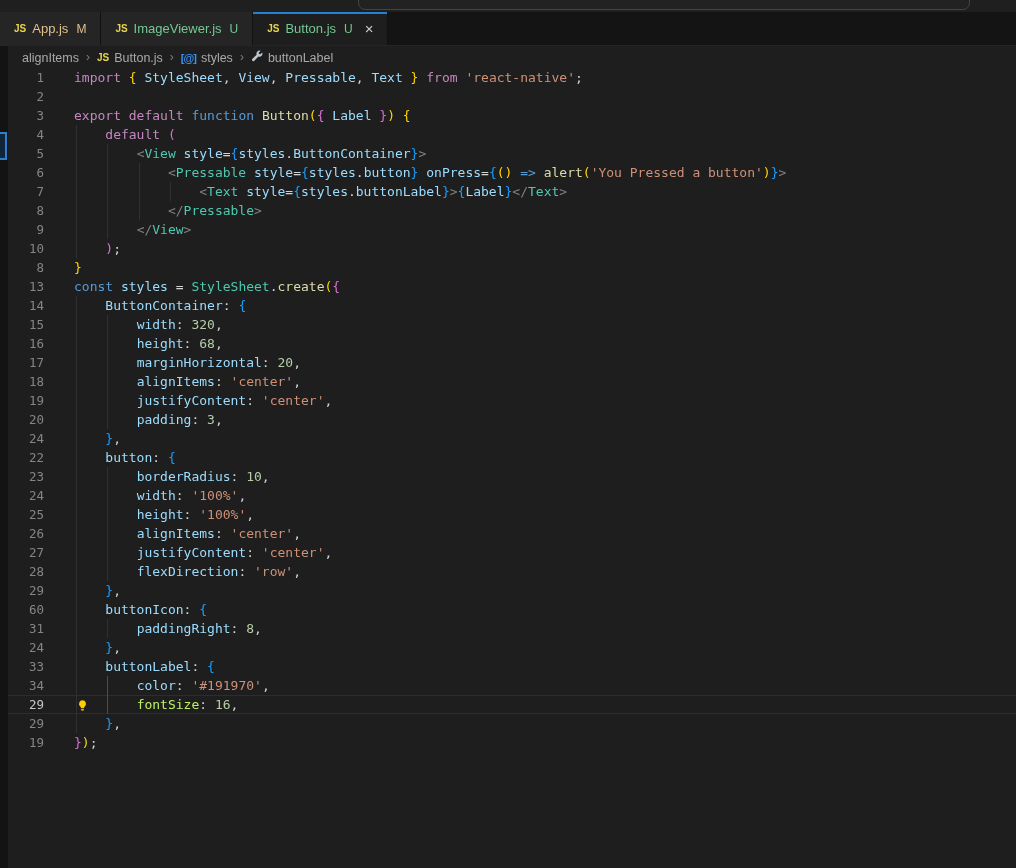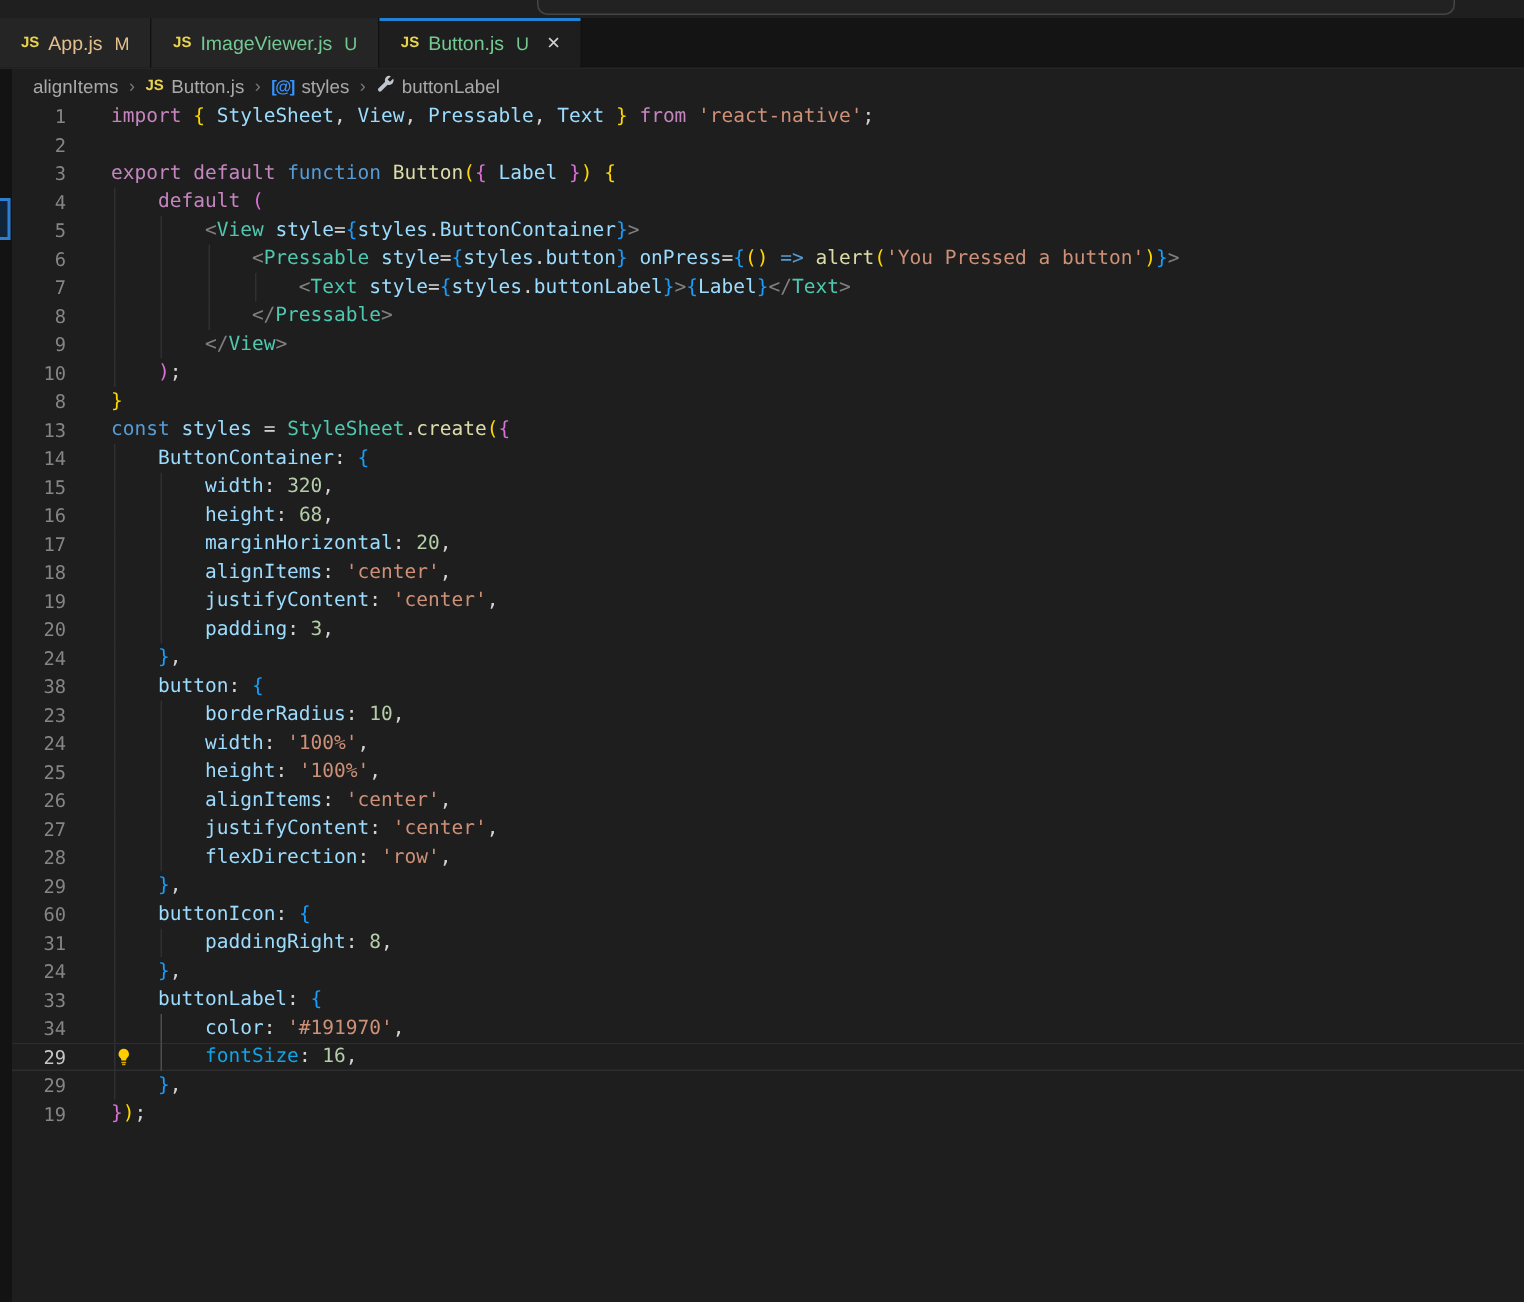--- a/index.html
+++ b/index.html
@@ -123,37 +123,37 @@
       <div class="row"><span class="ln">8</span><span class="code-text"><span style="color: rgb(255, 215, 0);">}</span></span></div>
       <div class="row"><span class="ln">13</span><span class="code-text"><span style="color: rgb(86, 156, 214);">const</span><span style="color: rgb(212, 212, 212);"> </span><span style="color: rgb(156, 220, 254);">styles</span><span style="color: rgb(212, 212, 212);"> = </span><span style="color: rgb(78, 201, 176);">StyleSheet</span><span style="color: rgb(212, 212, 212);">.</span><span style="color: rgb(220, 220, 170);">create</span><span style="color: rgb(255, 215, 0);">(</span><span style="color: rgb(218, 112, 214);">{</span></span></div>
       <div class="row"><span class="ln">14</span><span class="guide" style="left: 76px;"></span><span class="code-text"><span style="color: rgb(212, 212, 212);">    </span><span style="color: rgb(156, 220, 254);">ButtonContainer</span><span style="color: rgb(212, 212, 212);">: </span><span style="color: rgb(23, 159, 255);">{</span></span></div>
       <div class="row"><span class="ln">15</span><span class="guide" style="left: 76px;"></span><span class="guide" style="left: 107.28px;"></span><span class="code-text"><span style="color: rgb(212, 212, 212);">        </span><span style="color: rgb(156, 220, 254);">width</span><span style="color: rgb(212, 212, 212);">: </span><span style="color: rgb(181, 206, 168);">320</span><span style="color: rgb(212, 212, 212);">,</span></span></div>
       <div class="row"><span class="ln">16</span><span class="guide" style="left: 76px;"></span><span class="guide" style="left: 107.28px;"></span><span class="code-text"><span style="color: rgb(212, 212, 212);">        </span><span style="color: rgb(156, 220, 254);">height</span><span style="color: rgb(212, 212, 212);">: </span><span style="color: rgb(181, 206, 168);">68</span><span style="color: rgb(212, 212, 212);">,</span></span></div>
       <div class="row"><span class="ln">17</span><span class="guide" style="left: 76px;"></span><span class="guide" style="left: 107.28px;"></span><span class="code-text"><span style="color: rgb(212, 212, 212);">        </span><span style="color: rgb(156, 220, 254);">marginHorizontal</span><span style="color: rgb(212, 212, 212);">: </span><span style="color: rgb(181, 206, 168);">20</span><span style="color: rgb(212, 212, 212);">,</span></span></div>
       <div class="row"><span class="ln">18</span><span class="guide" style="left: 76px;"></span><span class="guide" style="left: 107.28px;"></span><span class="code-text"><span style="color: rgb(212, 212, 212);">        </span><span style="color: rgb(156, 220, 254);">alignItems</span><span style="color: rgb(212, 212, 212);">: </span><span style="color: rgb(206, 145, 120);">'center'</span><span style="color: rgb(212, 212, 212);">,</span></span></div>
       <div class="row"><span class="ln">19</span><span class="guide" style="left: 76px;"></span><span class="guide" style="left: 107.28px;"></span><span class="code-text"><span style="color: rgb(212, 212, 212);">        </span><span style="color: rgb(156, 220, 254);">justifyContent</span><span style="color: rgb(212, 212, 212);">: </span><span style="color: rgb(206, 145, 120);">'center'</span><span style="color: rgb(212, 212, 212);">,</span></span></div>
       <div class="row"><span class="ln">20</span><span class="guide" style="left: 76px;"></span><span class="guide" style="left: 107.28px;"></span><span class="code-text"><span style="color: rgb(212, 212, 212);">        </span><span style="color: rgb(156, 220, 254);">padding</span><span style="color: rgb(212, 212, 212);">: </span><span style="color: rgb(181, 206, 168);">3</span><span style="color: rgb(212, 212, 212);">,</span></span></div>
       <div class="row"><span class="ln">24</span><span class="guide" style="left: 76px;"></span><span class="code-text"><span style="color: rgb(212, 212, 212);">    </span><span style="color: rgb(23, 159, 255);">}</span><span style="color: rgb(212, 212, 212);">,</span></span></div>
-      <div class="row"><span class="ln">38</span><span class="guide" style="left: 76px;"></span><span class="code-text"><span style="color: rgb(212, 212, 212);">    </span><span style="color: rgb(156, 220, 254);">button</span><span style="color: rgb(212, 212, 212);">: </span><span style="color: rgb(23, 159, 255);">{</span></span></div>
+      <div class="row"><span class="ln">22</span><span class="guide" style="left: 76px;"></span><span class="code-text"><span style="color: rgb(212, 212, 212);">    </span><span style="color: rgb(156, 220, 254);">button</span><span style="color: rgb(212, 212, 212);">: </span><span style="color: rgb(23, 159, 255);">{</span></span></div>
       <div class="row"><span class="ln">23</span><span class="guide" style="left: 76px;"></span><span class="guide" style="left: 107.28px;"></span><span class="code-text"><span style="color: rgb(212, 212, 212);">        </span><span style="color: rgb(156, 220, 254);">borderRadius</span><span style="color: rgb(212, 212, 212);">: </span><span style="color: rgb(181, 206, 168);">10</span><span style="color: rgb(212, 212, 212);">,</span></span></div>
       <div class="row"><span class="ln">24</span><span class="guide" style="left: 76px;"></span><span class="guide" style="left: 107.28px;"></span><span class="code-text"><span style="color: rgb(212, 212, 212);">        </span><span style="color: rgb(156, 220, 254);">width</span><span style="color: rgb(212, 212, 212);">: </span><span style="color: rgb(206, 145, 120);">'100%'</span><span style="color: rgb(212, 212, 212);">,</span></span></div>
       <div class="row"><span class="ln">25</span><span class="guide" style="left: 76px;"></span><span class="guide" style="left: 107.28px;"></span><span class="code-text"><span style="color: rgb(212, 212, 212);">        </span><span style="color: rgb(156, 220, 254);">height</span><span style="color: rgb(212, 212, 212);">: </span><span style="color: rgb(206, 145, 120);">'100%'</span><span style="color: rgb(212, 212, 212);">,</span></span></div>
       <div class="row"><span class="ln">26</span><span class="guide" style="left: 76px;"></span><span class="guide" style="left: 107.28px;"></span><span class="code-text"><span style="color: rgb(212, 212, 212);">        </span><span style="color: rgb(156, 220, 254);">alignItems</span><span style="color: rgb(212, 212, 212);">: </span><span style="color: rgb(206, 145, 120);">'center'</span><span style="color: rgb(212, 212, 212);">,</span></span></div>
       <div class="row"><span class="ln">27</span><span class="guide" style="left: 76px;"></span><span class="guide" style="left: 107.28px;"></span><span class="code-text"><span style="color: rgb(212, 212, 212);">        </span><span style="color: rgb(156, 220, 254);">justifyContent</span><span style="color: rgb(212, 212, 212);">: </span><span style="color: rgb(206, 145, 120);">'center'</span><span style="color: rgb(212, 212, 212);">,</span></span></div>
       <div class="row"><span class="ln">28</span><span class="guide" style="left: 76px;"></span><span class="guide" style="left: 107.28px;"></span><span class="code-text"><span style="color: rgb(212, 212, 212);">        </span><span style="color: rgb(156, 220, 254);">flexDirection</span><span style="color: rgb(212, 212, 212);">: </span><span style="color: rgb(206, 145, 120);">'row'</span><span style="color: rgb(212, 212, 212);">,</span></span></div>
       <div class="row"><span class="ln">29</span><span class="guide" style="left: 76px;"></span><span class="code-text"><span style="color: rgb(212, 212, 212);">    </span><span style="color: rgb(23, 159, 255);">}</span><span style="color: rgb(212, 212, 212);">,</span></span></div>
       <div class="row"><span class="ln">60</span><span class="guide" style="left: 76px;"></span><span class="code-text"><span style="color: rgb(212, 212, 212);">    </span><span style="color: rgb(156, 220, 254);">buttonIcon</span><span style="color: rgb(212, 212, 212);">: </span><span style="color: rgb(23, 159, 255);">{</span></span></div>
       <div class="row"><span class="ln">31</span><span class="guide" style="left: 76px;"></span><span class="guide" style="left: 107.28px;"></span><span class="code-text"><span style="color: rgb(212, 212, 212);">        </span><span style="color: rgb(156, 220, 254);">paddingRight</span><span style="color: rgb(212, 212, 212);">: </span><span style="color: rgb(181, 206, 168);">8</span><span style="color: rgb(212, 212, 212);">,</span></span></div>
       <div class="row"><span class="ln">24</span><span class="guide" style="left: 76px;"></span><span class="code-text"><span style="color: rgb(212, 212, 212);">    </span><span style="color: rgb(23, 159, 255);">}</span><span style="color: rgb(212, 212, 212);">,</span></span></div>
       <div class="row"><span class="ln">33</span><span class="guide" style="left: 76px;"></span><span class="code-text"><span style="color: rgb(212, 212, 212);">    </span><span style="color: rgb(156, 220, 254);">buttonLabel</span><span style="color: rgb(212, 212, 212);">: </span><span style="color: rgb(23, 159, 255);">{</span></span></div>
       <div class="row"><span class="ln">34</span><span class="guide" style="left: 76px;"></span><span class="guide active" style="left: 107.28px;"></span><span class="code-text"><span style="color: rgb(212, 212, 212);">        </span><span style="color: rgb(156, 220, 254);">color</span><span style="color: rgb(212, 212, 212);">: </span><span style="color: rgb(206, 145, 120);">'#191970'</span><span style="color: rgb(212, 212, 212);">,</span></span></div>
       <div class="row current"><span class="ln">29</span><span class="guide" style="left: 76px;"></span><span class="guide active" style="left: 107.28px;"></span><span class="bulb"><svg width="13" height="13" viewBox="0 0 16 16">
             <path fill="#fc0" d="M8 1.5a4.3 4.3 0 0 1 2.7 7.6c-.4.3-.7.8-.7 1.3v.6H6v-.6c0-.5-.3-1-.7-1.3A4.3 4.3 0 0 1 8 1.5z"></path>
             <rect x="6" y="12" width="4" height="1.4" rx=".5" fill="#d9a700"></rect>
             <rect x="6.6" y="13.8" width="2.8" height="1.1" rx=".4" fill="#d9a700"></rect>
-          </svg></span><span class="code-text"><span style="color: rgb(212, 212, 212);">        </span><span style="color: #0ea5e9;">fontSize</span><span style="color: rgb(212, 212, 212);">: </span><span style="color: rgb(181, 206, 168);">16</span><span style="color: rgb(212, 212, 212);">,</span></span></div>
+          </svg></span><span class="code-text"><span style="color: rgb(212, 212, 212);">        </span><span style="color: #bef264;">fontSize</span><span style="color: rgb(212, 212, 212);">: </span><span style="color: rgb(181, 206, 168);">16</span><span style="color: rgb(212, 212, 212);">,</span></span></div>
       <div class="row"><span class="ln">29</span><span class="guide" style="left: 76px;"></span><span class="code-text"><span style="color: rgb(212, 212, 212);">    </span><span style="color: rgb(23, 159, 255);">}</span><span style="color: rgb(212, 212, 212);">,</span></span></div>
       <div class="row"><span class="ln">19</span><span class="code-text"><span style="color: rgb(218, 112, 214);">}</span><span style="color: rgb(255, 215, 0);">)</span><span style="color: rgb(212, 212, 212);">;</span></span></div>
     </div>
 
   <div class="left-strip"></div>
   <div class="edge-artifact"></div>
 </div>
 
 </body></html>

